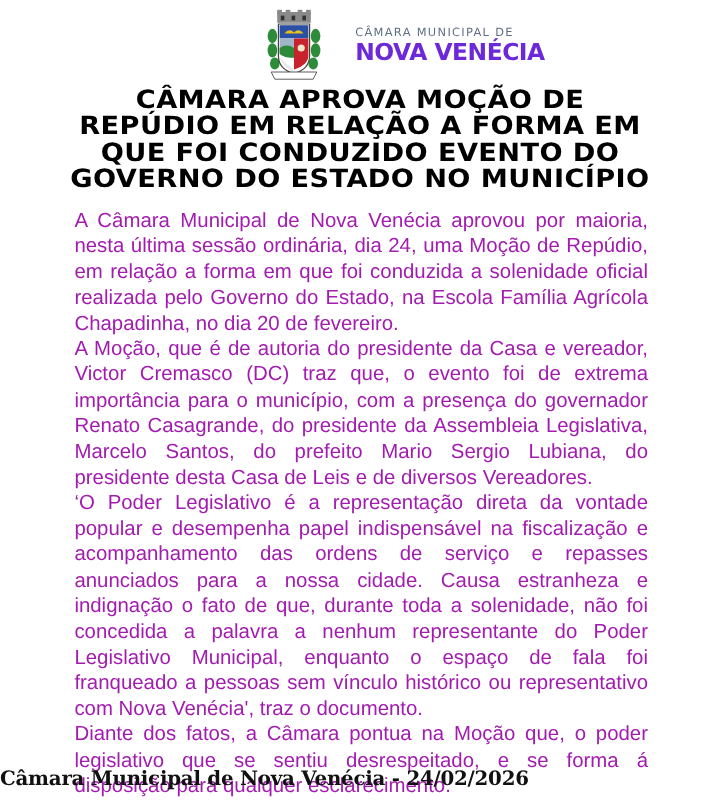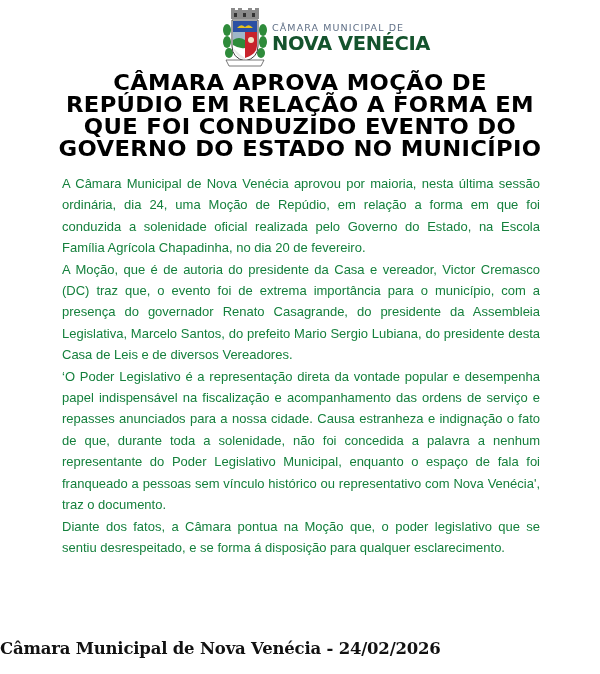--- a/index.html
+++ b/index.html
@@ -21,37 +21,37 @@
     height: 60px;
     display: flex;
     align-items: center;
   }
   .crest {
     width: 46px;
     height: 60px;
     position: relative;
   }
   .logo-text {
-    margin-left: 4px;
+    margin-left: 28px;
     display: flex;
     flex-direction: column;
     justify-content: center;
   }
   .logo-sub {
     font-family: "DejaVu Sans", sans-serif;
     font-size: 9.5px;
     letter-spacing: 1.1px;
     color: #5f6f86;
     line-height: 11px;
   }
   .logo-main {
     font-family: "DejaVu Sans", sans-serif;
     font-weight: bold;
     font-size: 19.5px;
-    color: #14532d;
+    color: #6d28d9;
     line-height: 22px;
     letter-spacing: -0.4px;
   }
   .headline {
     position: absolute;
     left: 40px;
     top: 72px;
     width: 520px;
     text-align: center;
     font-family: "DejaVu Sans", sans-serif;
@@ -65,23 +65,23 @@
   }
   .headline div {
     white-space: nowrap;
   }
   .body-text {
     position: absolute;
     left: 62px;
     top: 173px;
     width: 478px;
     font-family: "Liberation Sans", sans-serif;
-    font-size: 13px;
+    font-size: 17px;
     line-height: 21.4px;
-    color: #15803d;
+    color: #a21caf;
     text-align: justify;
   }
   .body-text p {
     margin: 0;
   }
   .footer {
     position: absolute;
     left: 0;
     top: 639px;
     width: 600px;

